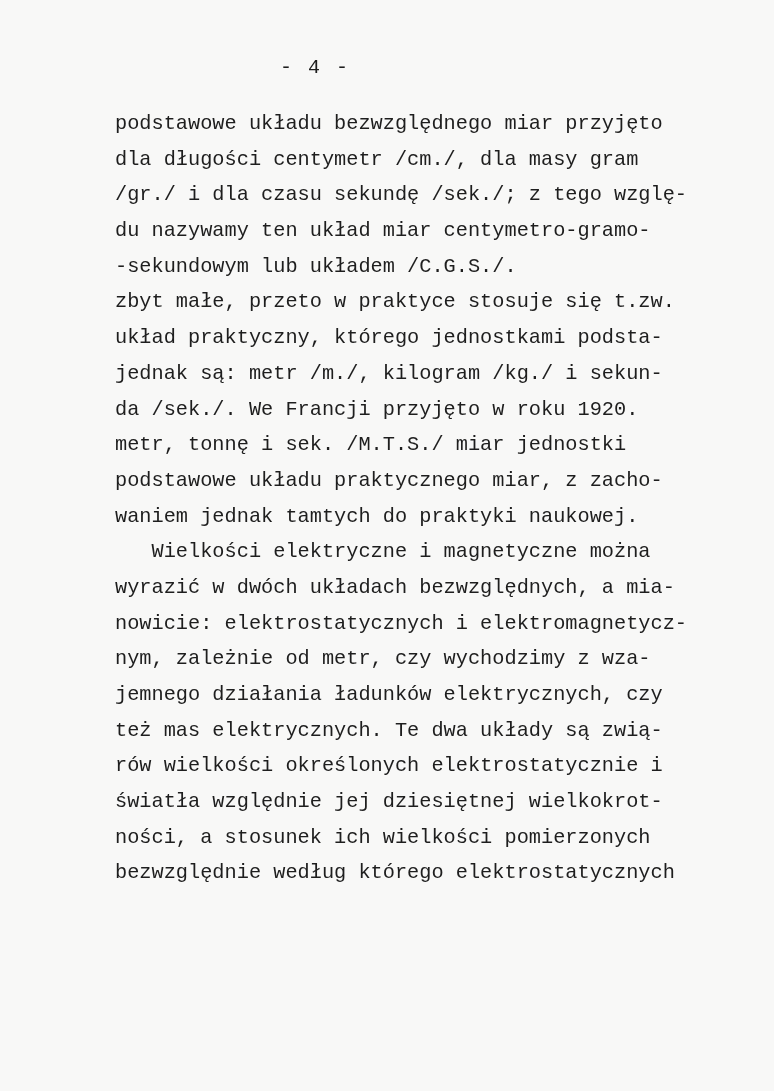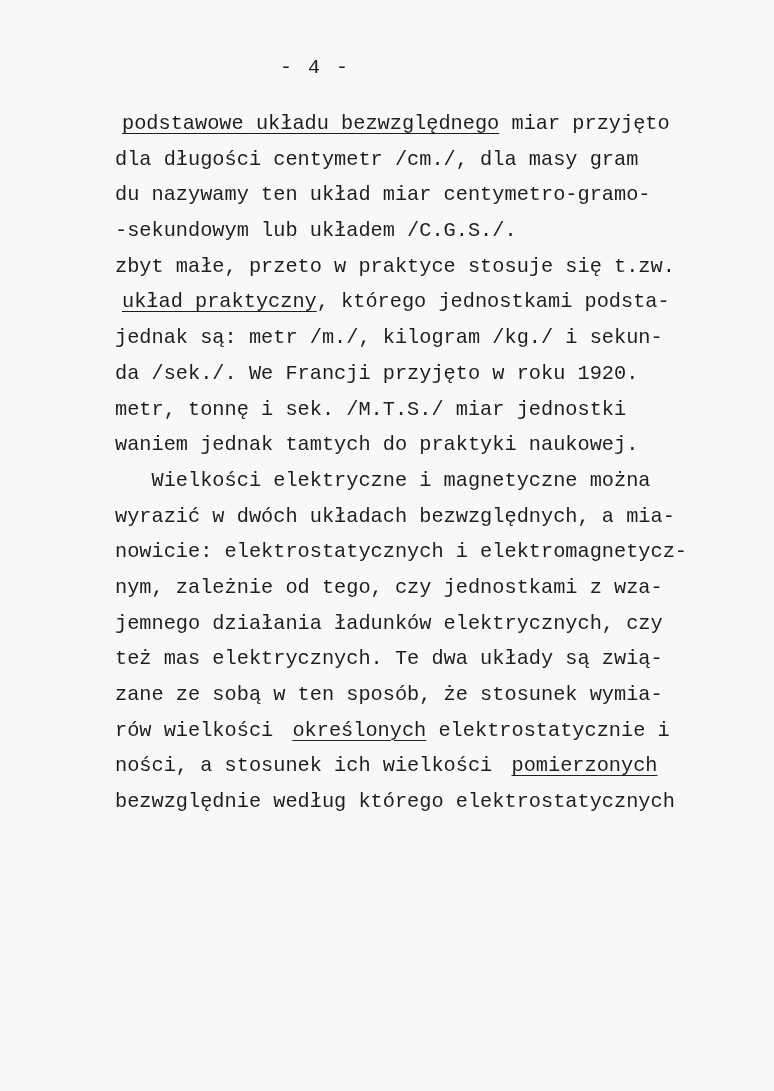--- a/index.html
+++ b/index.html
@@ -23,45 +23,45 @@
     left: 115px; top: 106px;
   }
   .line {
     height: 35.7px;
     line-height: 35.7px;
     font-size: 20.3px;
     letter-spacing: 0px;
     white-space: pre;
   }
   .u {
-    text-decoration: underline;
     text-decoration-thickness: 1px;
     text-underline-offset: 4px;
-    margin-left: 7px;
   }
 </style>
 </head>
 <body>
 
 <div class="page-number">- 4 -</div>
 
 <div class="text-block" id="text-block">
     <div class="line"><span class="u">podstawowe układu bezwzględnego</span><span> miar przyjęto</span></div>
     <div class="line"><span>dla długości centymetr /cm./, dla masy gram</span></div>
+    <div class="line"><span>/gr./ i dla czasu sekundę /sek./; z tego wzglę-</span></div>
     <div class="line"><span>du nazywamy ten układ miar centymetro-gramo-</span></div>
     <div class="line"><span>-sekundowym lub układem /C.G.S./.</span></div>
     <div class="line"><span>zbyt małe, przeto w praktyce stosuje się t.zw.</span></div>
     <div class="line"><span class="u">układ praktyczny</span><span>, którego jednostkami podsta-</span></div>
     <div class="line"><span>jednak są: metr /m./, kilogram /kg./ i sekun-</span></div>
     <div class="line"><span>da /sek./. We Francji przyjęto w roku 1920.</span></div>
     <div class="line"><span>metr, tonnę i sek. /M.T.S./ miar jednostki</span></div>
+    <div class="line"><span>podstawowe układu praktycznego miar, z zacho-</span></div>
     <div class="line"><span>waniem jednak tamtych do praktyki naukowej.</span></div>
     <div class="line"><span>   Wielkości elektryczne i magnetyczne można</span></div>
     <div class="line"><span>wyrazić w dwóch układach bezwzględnych, a mia-</span></div>
     <div class="line"><span>nowicie: elektrostatycznych i elektromagnetycz-</span></div>
-    <div class="line"><span>nym, zależnie od tego, czy jednostkami z wza-</span></div>
+    <div class="line"><span>nym, zależnie od metr, czy wychodzimy z wza-</span></div>
     <div class="line"><span>jemnego działania ładunków elektrycznych, czy</span></div>
     <div class="line"><span>też mas elektrycznych. Te dwa układy są zwią-</span></div>
-    <div class="line"><span>zane ze sobą w ten sposób, że stosunek wymia-</span></div>
     <div class="line"><span>rów wielkości </span><span class="u">określonych</span><span> elektrostatycznie i</span></div>
+    <div class="line"><span>światła względnie jej dziesiętnej wielkokrot-</span></div>
     <div class="line"><span>ności, a stosunek ich wielkości </span><span class="u">pomierzonych</span></div>
     <div class="line"><span>bezwzględnie według którego elektrostatycznych</span></div>
   </div>
 
 </body></html>

